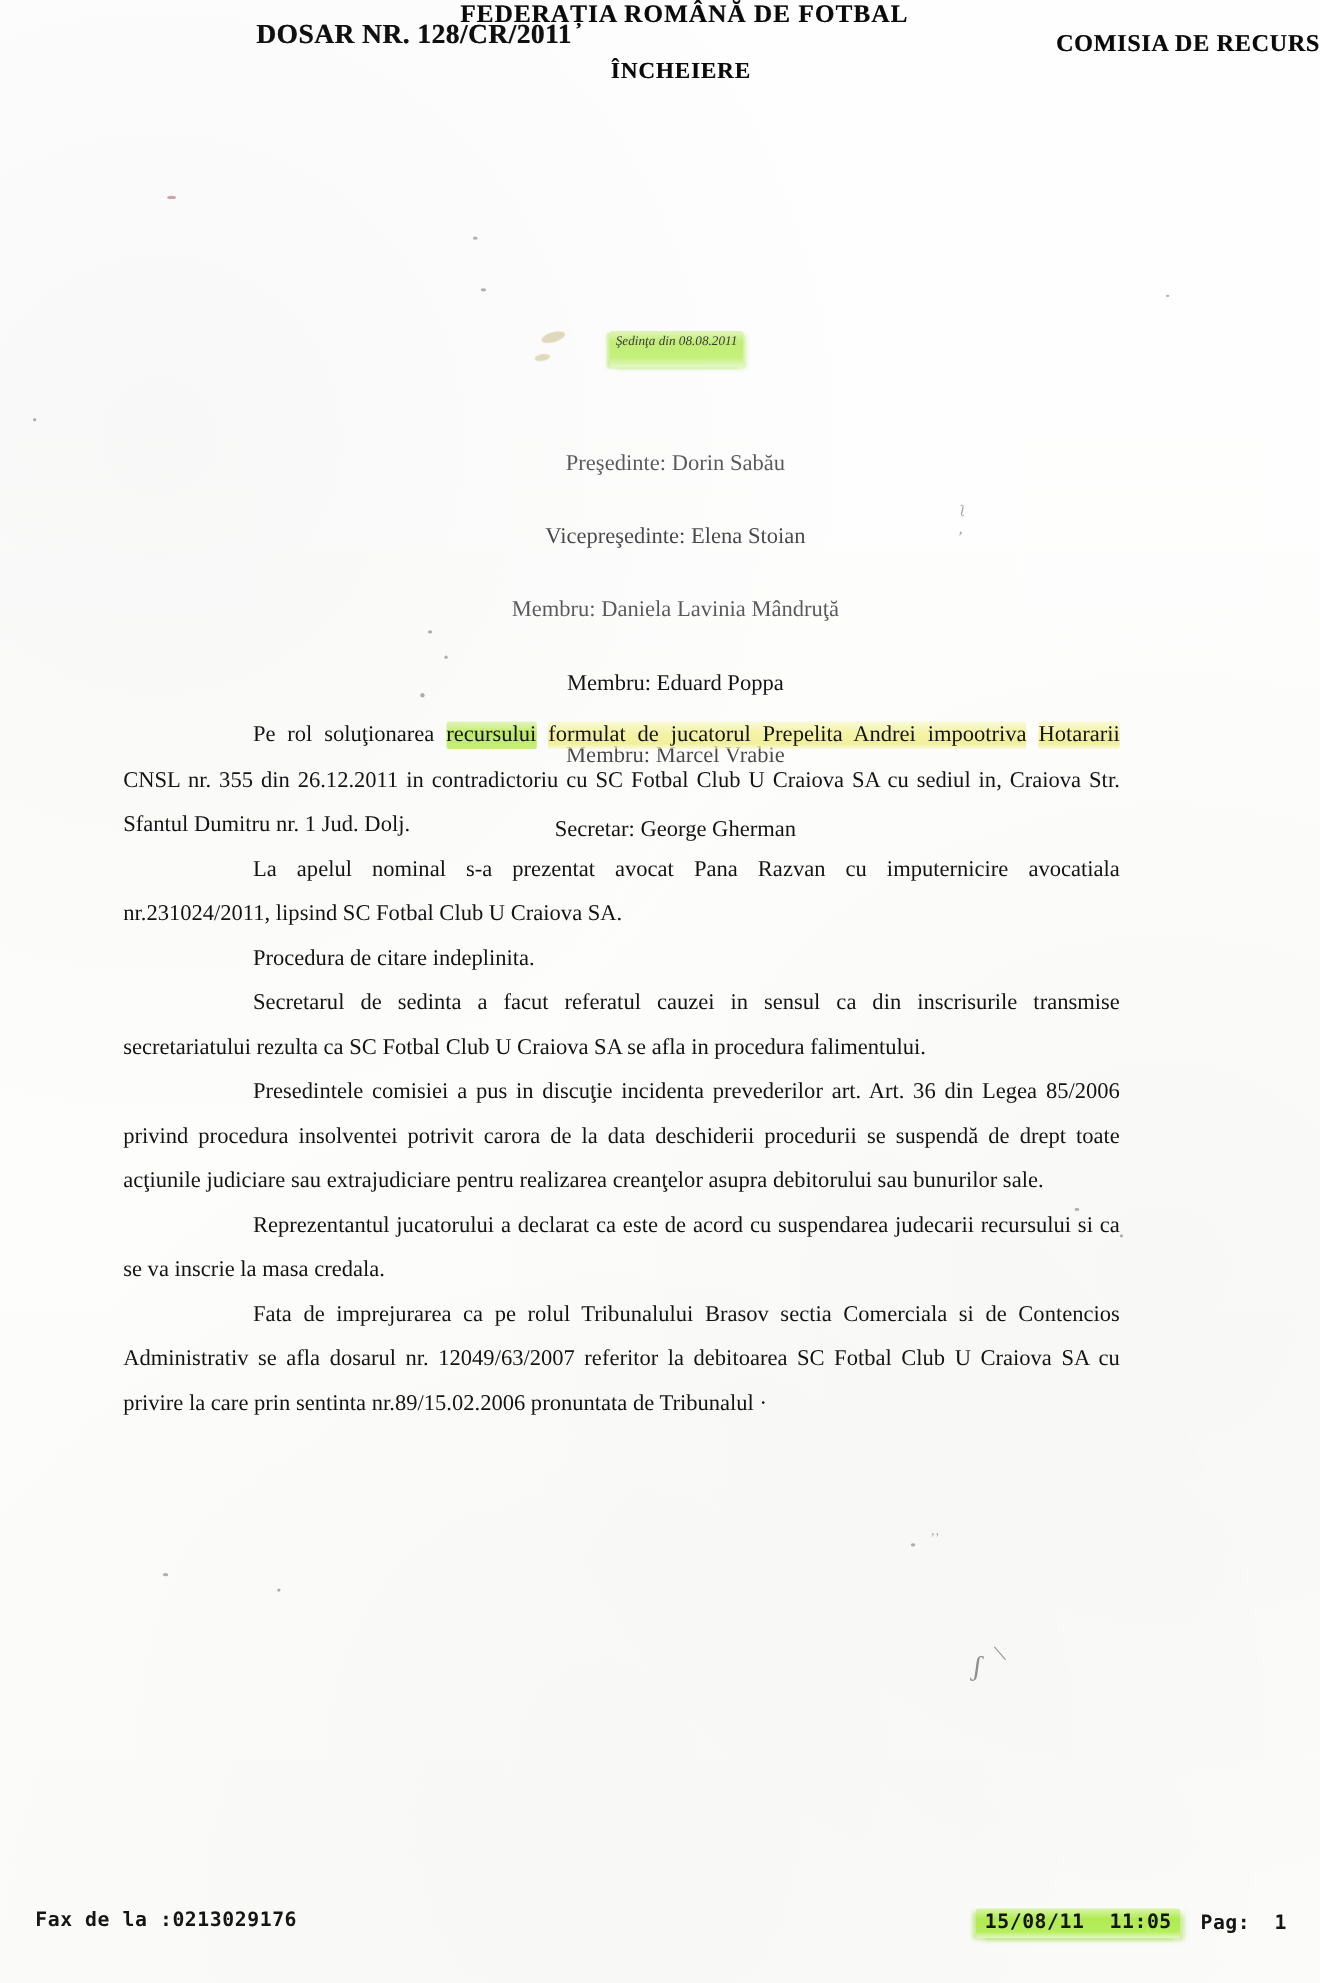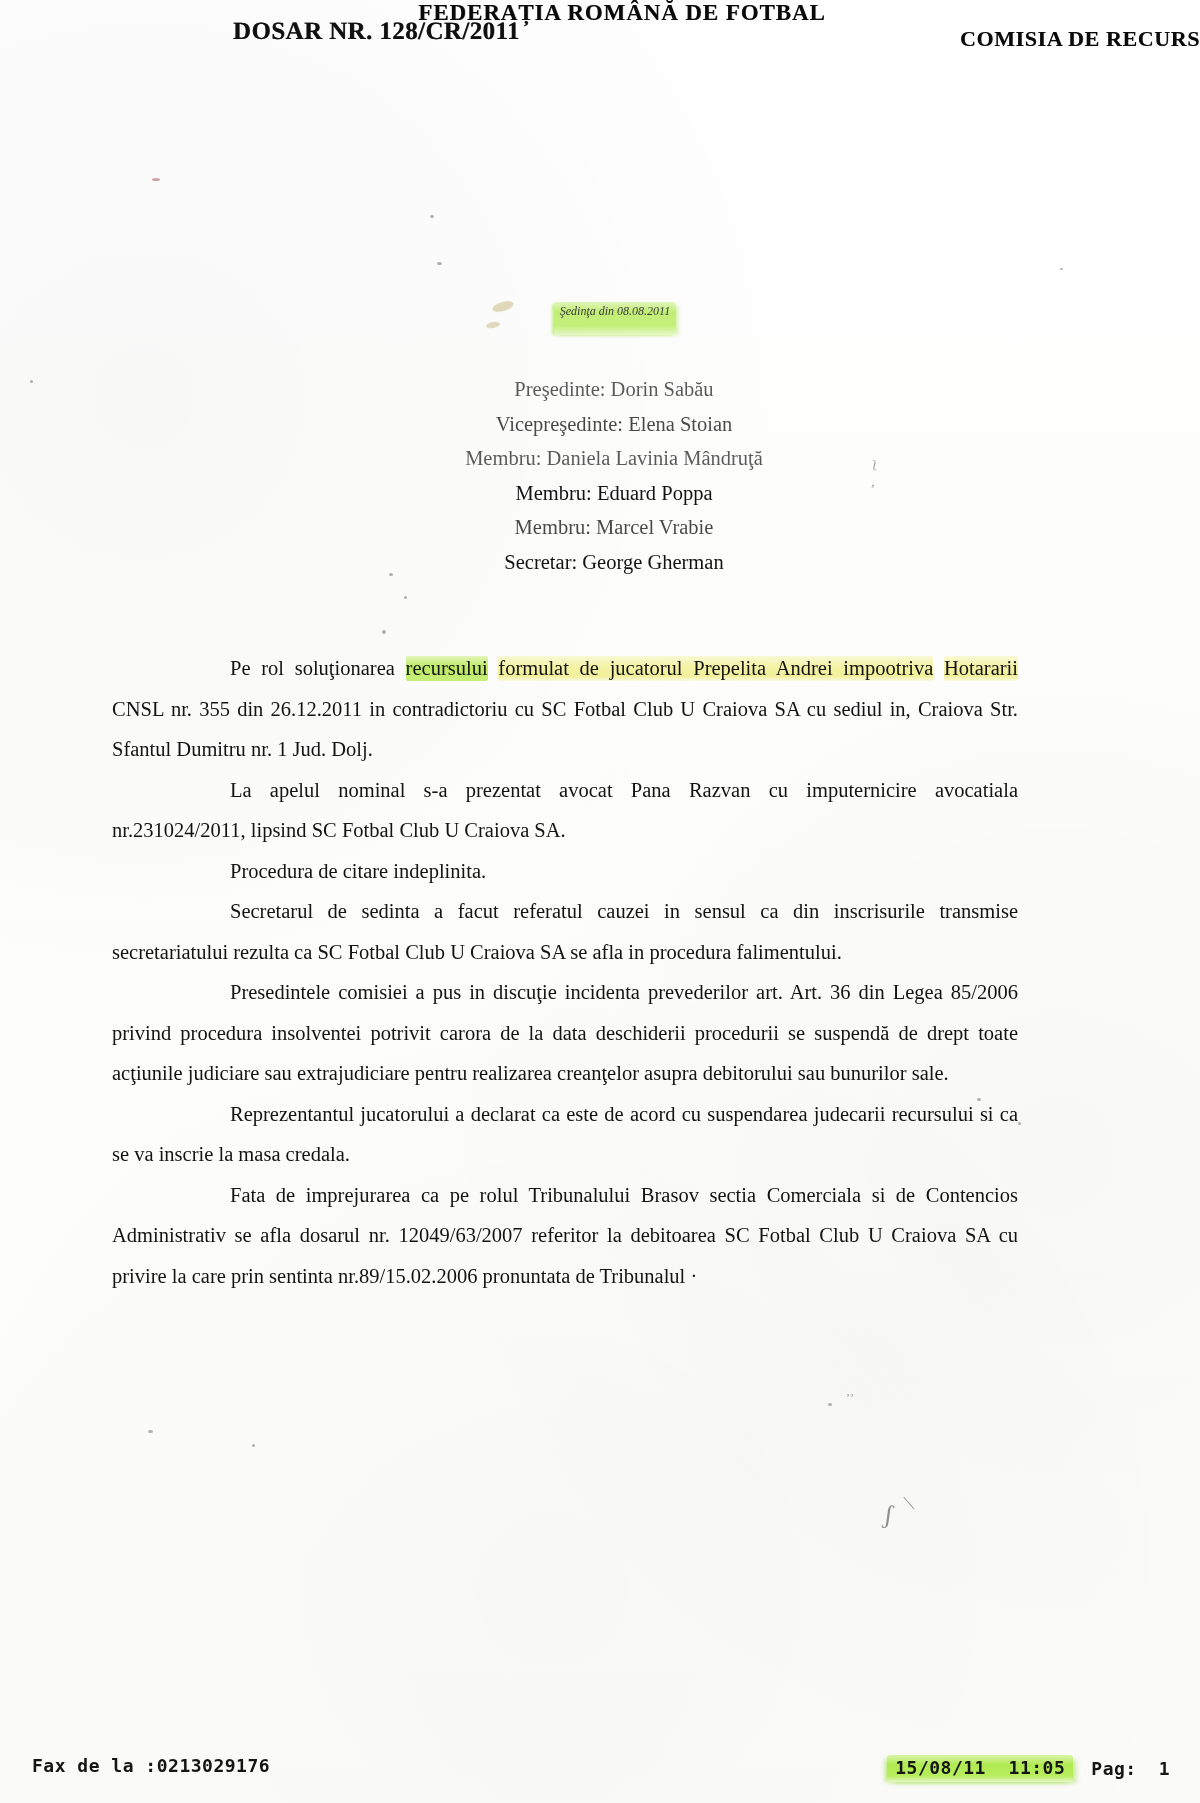--- a/index.html
+++ b/index.html
@@ -106,20 +106,21 @@
     top: 372px;
     left: 0;
     right: 0;
     text-align: center;
     padding-left: 28px;
   }
   .roster div {
     font-size: 20.5px;
     line-height: 34.5px;
     color: #1b1b1b;
+    margin-top: 32px;
   }
   .roster .faint { opacity: 0.72; }
   .roster .faint2 { opacity: 0.80; }
   .roster .solid  { opacity: 0.96; color: #0a0a0a; }
 
   
   .body {
     position: absolute;
     left: 112px;
     top: 648px;
@@ -153,21 +154,21 @@
     border-radius: 2px;
     padding: 1px 0 2px 0;
     box-decoration-break: clone;
     -webkit-box-decoration-break: clone;
   }
 
   
   .fax-footer {
     position: absolute;
     left: 0; right: 0;
-    bottom: 14px;
+    bottom: 34px;
     height: 40px;
     font-family: "DejaVu Sans Mono", "Liberation Mono", monospace;
     font-size: 18px;
     letter-spacing: 0.5px;
     color: #151515;
     font-weight: bold;
   }
   .fax-left {
     position: absolute;
     left: 32px;
@@ -237,20 +238,21 @@
   <div class="handmark" style="left:872px; top:458px; transform:rotate(14deg);">ʅ</div>
   <div class="handmark" style="left:872px; top:474px; transform:rotate(10deg);">,</div>
   <div class="handmark" style="left:846px; top:1391px; font-size:12px;">ʼʼ</div>
   <div class="handmark" style="left:884px; top:1500px; font-size:26px; transform:rotate(8deg); color:rgba(35,35,35,0.5);">ʃ</div>
   <div class="handmark" style="left:906px; top:1490px; font-size:22px; transform:rotate(-22deg); color:rgba(35,35,35,0.45);">\</div>
 
   <div class="dosar ink">DOSAR NR. 128/CR/2011</div>
 
   <div class="title-main t-federatia">FEDERAȚIA ROMÂNĂ DE FOTBAL</div>
   <div class="title-main t-comisia">COMISIA DE RECURS</div>
+  <div class="title-main t-incheiere">ÎNCHEIERE</div>
 
   <div class="sedinta-wrap">
     <span class="sedinta hl-green">Şedinţa din 08.08.2011</span>
   </div>
 
   <div class="roster">
     <div class="faint">Preşedinte: Dorin Sabău</div>
     <div class="faint2">Vicepreşedinte: Elena Stoian</div>
     <div class="faint">Membru: Daniela Lavinia Mândruţă</div>
     <div class="solid">Membru: Eduard Poppa</div>

